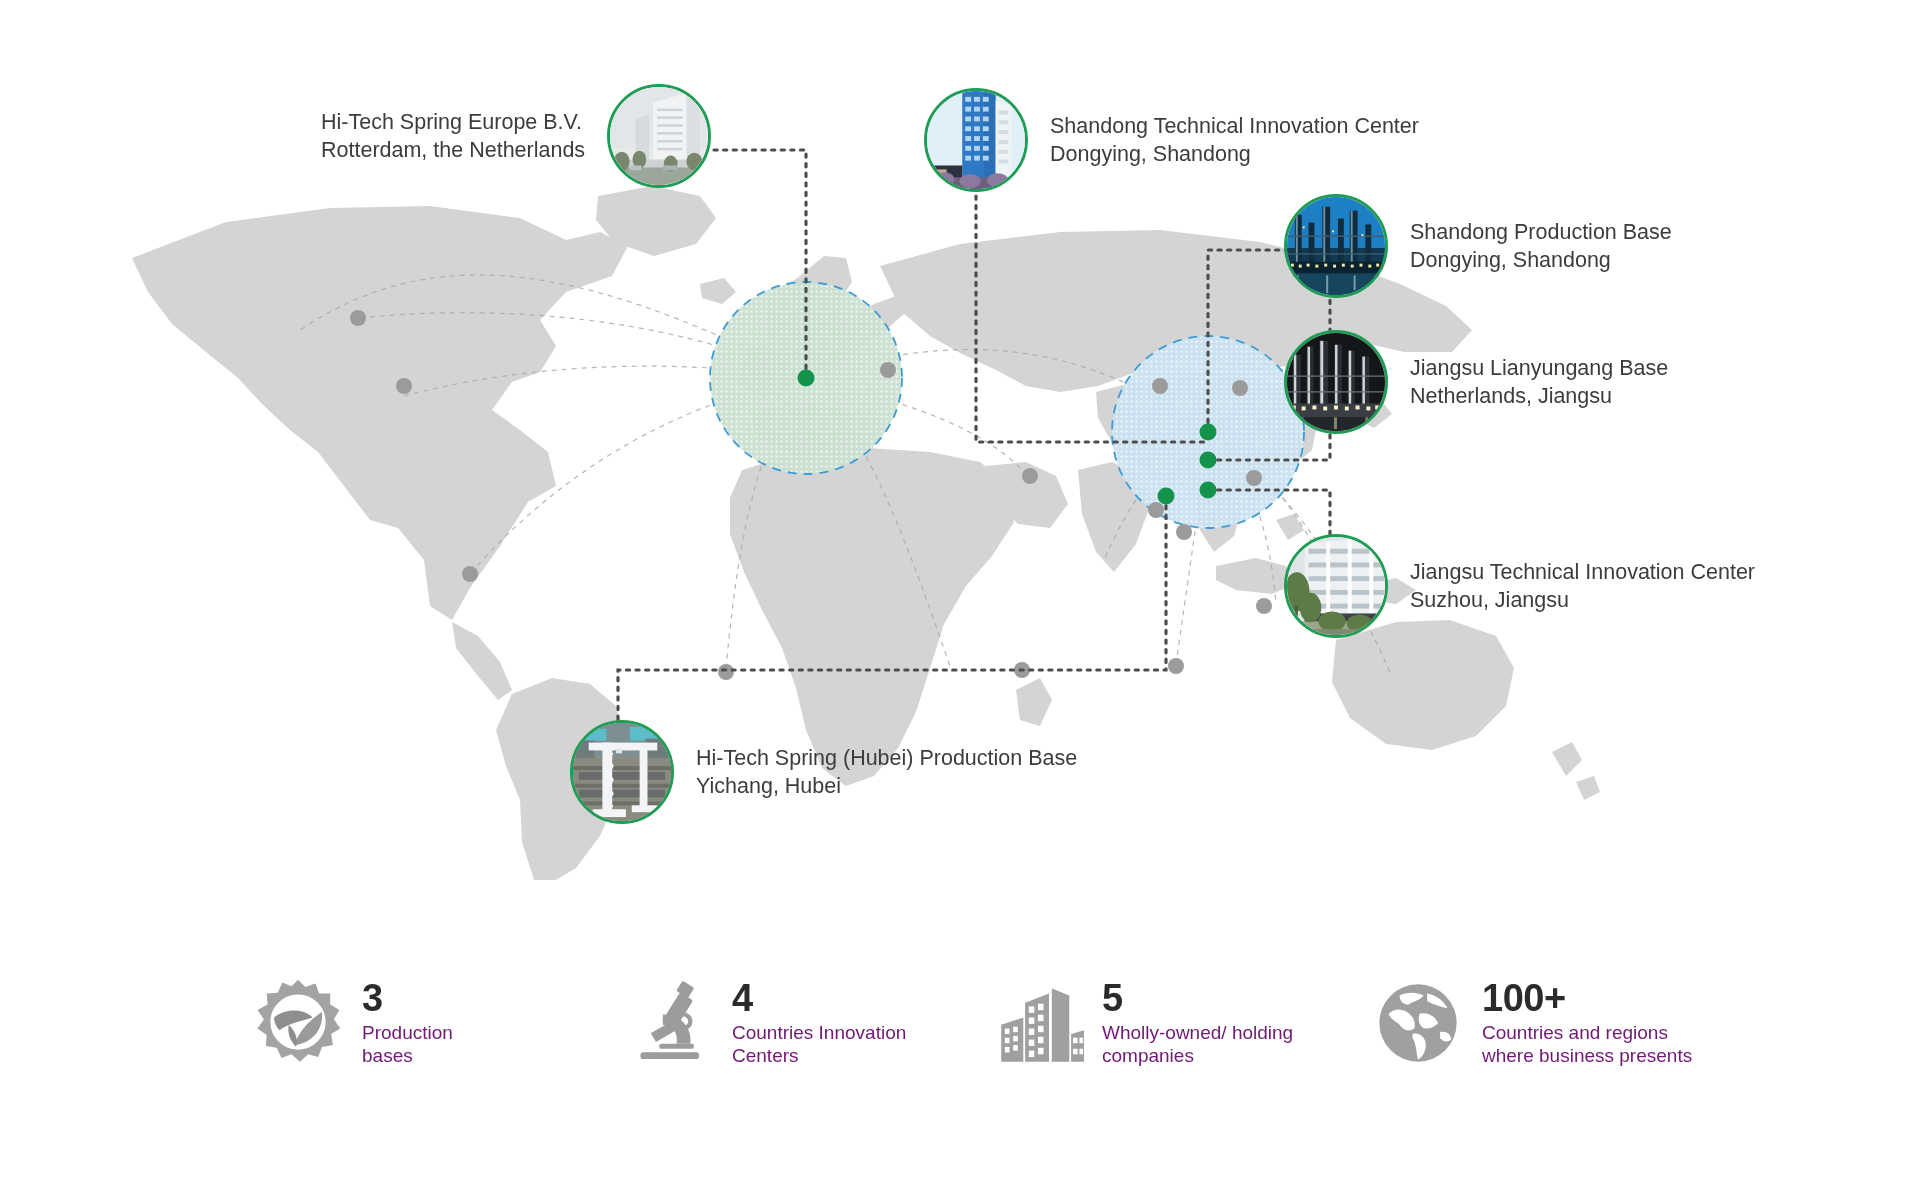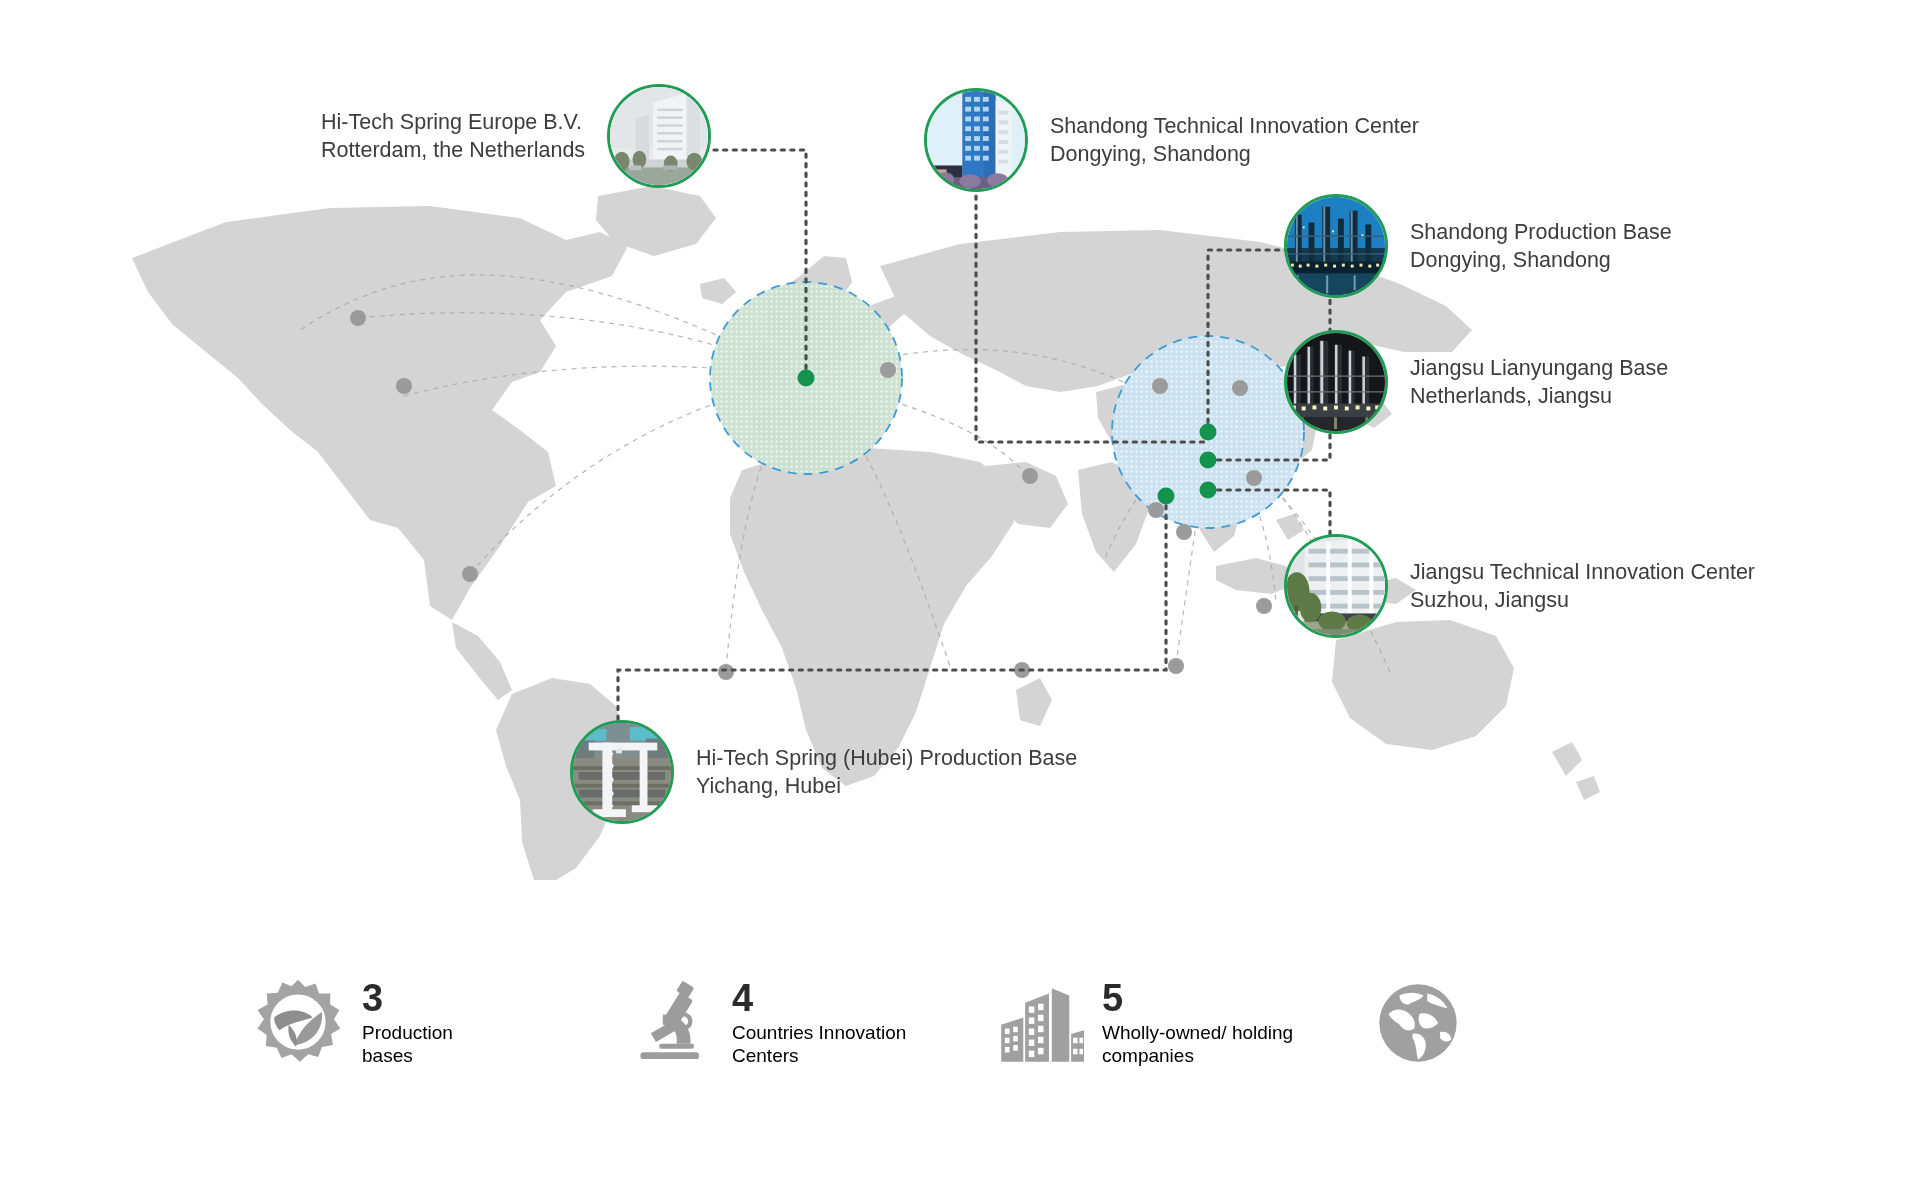--- a/index.html
+++ b/index.html
@@ -20,21 +20,21 @@
   .txt-left{margin-right:22px;margin-left:45px;}
   .txt-right{text-align:left;margin-left:22px;}
 
   
   #stats{position:absolute;left:0;top:955px;width:1920px;height:170px;}
   .stat{position:absolute;display:flex;align-items:center;}
   .stat-icon{width:96px;height:96px;flex:0 0 auto;display:flex;align-items:center;justify-content:center;}
   .stat-icon svg{display:block;}
   .stat-body{margin-left:16px;}
   .stat-num{font-size:38px;font-weight:bold;color:#2b2b2b;line-height:1.0;letter-spacing:-0.5px;}
-  .stat-label{font-size:19px;line-height:1.22;color:#000000;margin-top:4px;white-space:pre-line;}
+  .stat-label{font-size:19px;line-height:1.22;color:#701a75;margin-top:4px;white-space:pre-line;}
 </style>
 </head>
 <body>
 
 <div id="map-stage">
 
   <svg id="map-svg" viewBox="0 0 1920 880">
     <defs>
       <pattern id="dotsG" width="5" height="5" patternUnits="userSpaceOnUse">
         <circle cx="1.6" cy="1.6" r="1.15" fill="#ffffff" opacity="0.75"></circle>
@@ -557,14 +557,19 @@
           <path d="M60,18 C70,20 78,26 82,34 C74,32 66,30 60,26 Z"></path>
           <path d="M18,40 C24,34 32,34 38,38 C44,42 48,48 46,56 C40,60 34,58 30,52
                    C26,48 20,46 18,40 Z"></path>
           <path d="M52,40 C60,38 68,42 72,50 C66,56 58,58 54,54 C50,50 50,44 52,40 Z"></path>
           <path d="M44,62 C50,60 56,64 58,70 C60,78 56,86 50,90 C48,82 48,72 44,66 Z"></path>
           <path d="M74,60 C80,58 86,62 86,68 C82,72 76,70 74,66 Z"></path>
         </g>
         <ellipse cx="50" cy="50" rx="42" ry="42" fill="none" stroke="#ffffff" stroke-width="0"></ellipse>
       </svg>
     </div>
+    <div class="stat-body">
+      <div class="stat-num">100+</div>
+      <div class="stat-label">Countries and regions
+where business presents</div>
+    </div>
   </div>
 </div>
 
 </body></html>

